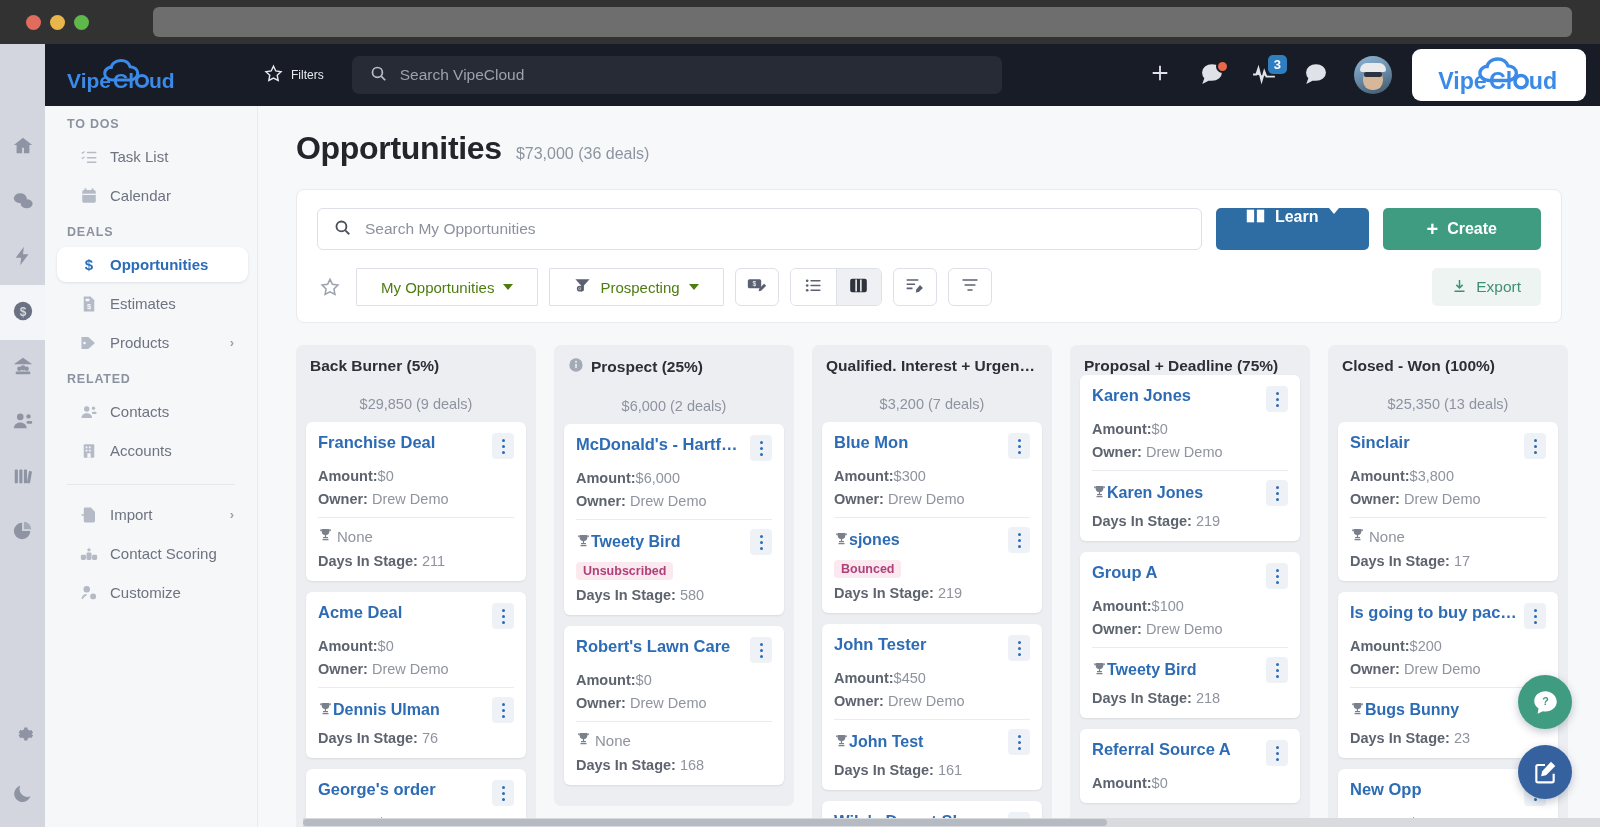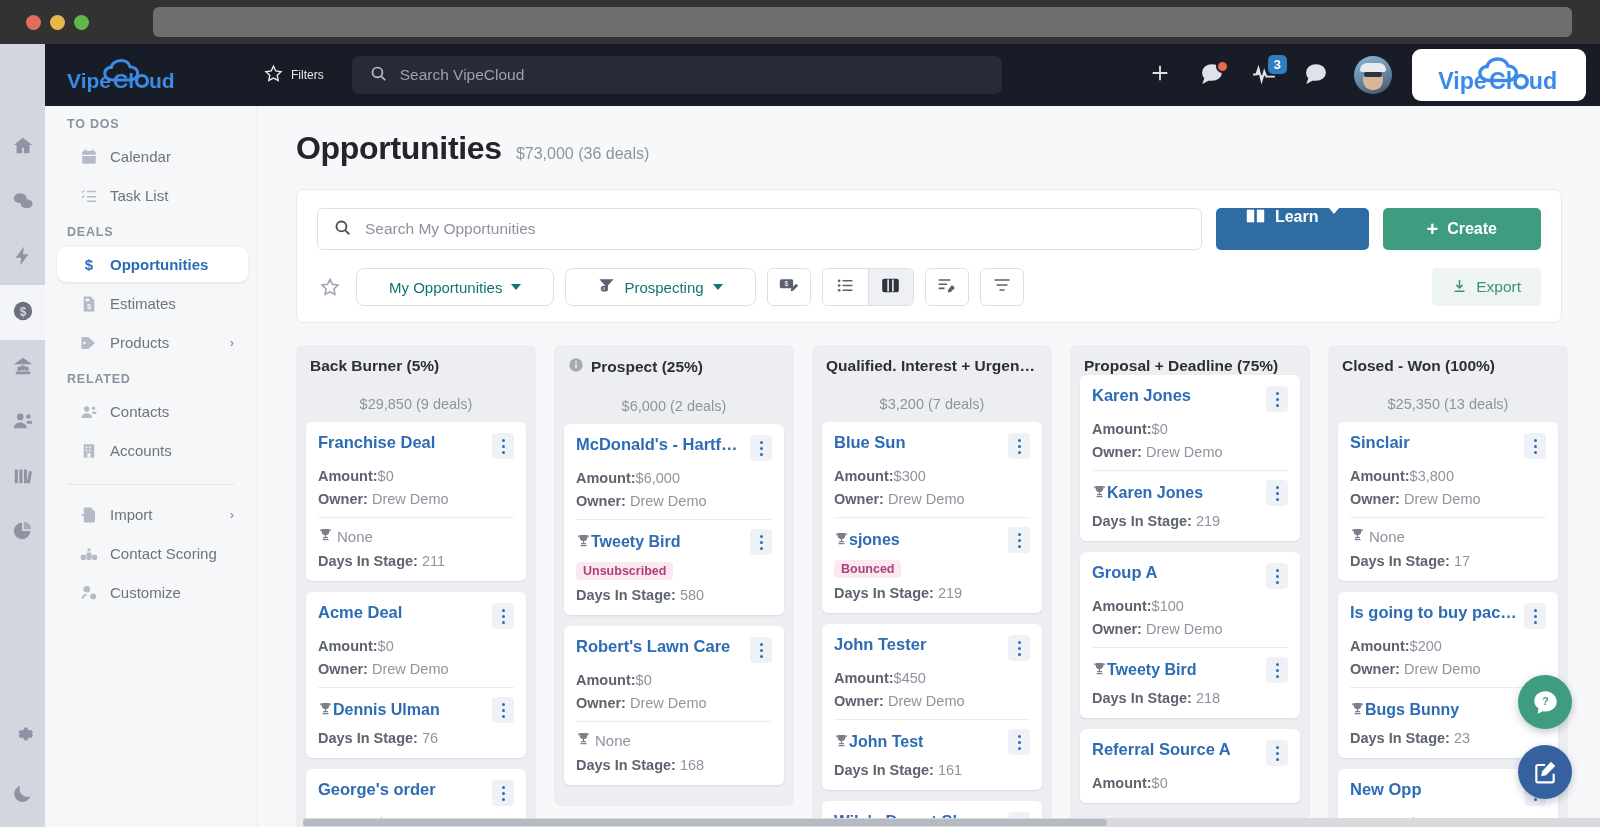--- a/index.html
+++ b/index.html
@@ -126,23 +126,23 @@
     padding: 0 44px; font-size: 16px; font-weight: 600; display: flex; align-items: center;
     gap: 9px; cursor: pointer; font-family: "Liberation Sans", sans-serif;
   }
   .caret { width:0; height:0; border-left:5px solid transparent; border-right:5px solid transparent;
            border-top:6px solid currentColor; display:inline-block; }
 
   .panel-row2 { display: flex; align-items: center; gap: 11px; margin-top: 18px; }
   .star-btn { width: 26px; height: 26px; display: flex; align-items: center; justify-content: center;
               cursor: pointer; margin-right: 2px; }
   .pill {
-    height: 38px; border: 1px solid #dde0e6; border-radius: 8px; background: #fff;
-    display: flex; align-items: center; gap: 9px; padding: 0 32px; font-size: 15px;
-    color: #0f766e; cursor: pointer; white-space: nowrap;
+    height: 38px; border: 1px solid #dde0e6; border-radius: 1px; background: #fff;
+    display: flex; align-items: center; gap: 9px; padding: 0 24px; font-size: 15px;
+    color: #4d7c0f; cursor: pointer; white-space: nowrap;
   }
   .iconbtn {
     height: 38px; min-width: 44px; border: 1px solid #dde0e6; border-radius: 6px; background: #fff;
     display: flex; align-items: center; justify-content: center; cursor: pointer;
   }
   .seg { display: flex; border: 1px solid #dde0e6; border-radius: 6px; overflow: hidden; height: 38px; }
   .seg > div { width: 45px; display: flex; align-items: center; justify-content: center; cursor: pointer;
                background: #fff; }
   .seg > div + div { border-left: 1px solid #dde0e6; }
   .seg > div.on { background: #eef0f3; }
@@ -274,38 +274,38 @@
     </div>
   </div>
 
   <div class="sidebar">
     <div class="crm-title">CRM</div>
 
     <div class="sb-group">TO DOS</div>
     <div class="sb-item">
       <span class="ic">
           <svg viewBox="0 0 24 24">
+            <path d="M2 6.5 3.6 8 6.6 5l-1-1-2 2-.9-.9zM2 13.5 3.6 15l3-3-1-1-2 2-.9-.9z"></path>
+            <rect x="9" y="5" width="13" height="2" rx="1"></rect>
+            <rect x="9" y="12" width="13" height="2" rx="1"></rect>
+            <rect x="9" y="18" width="13" height="2" rx="1"></rect>
+          </svg>
+        </span>
+      <span>Task List</span>
+    </div>
+    <div class="sb-item">
+      <span class="ic">
+          <svg viewBox="0 0 24 24">
             <rect x="3" y="4" width="18" height="17" rx="2.5"></rect>
             <rect x="6" y="1.5" width="2.6" height="4.5" rx="1.2"></rect>
             <rect x="15.4" y="1.5" width="2.6" height="4.5" rx="1.2"></rect>
             <rect x="3" y="9" width="18" height="1.6" fill="#f6f7f9"></rect>
           </svg>
         </span>
       <span>Calendar</span>
-    </div>
-    <div class="sb-item">
-      <span class="ic">
-          <svg viewBox="0 0 24 24">
-            <path d="M2 6.5 3.6 8 6.6 5l-1-1-2 2-.9-.9zM2 13.5 3.6 15l3-3-1-1-2 2-.9-.9z"></path>
-            <rect x="9" y="5" width="13" height="2" rx="1"></rect>
-            <rect x="9" y="12" width="13" height="2" rx="1"></rect>
-            <rect x="9" y="18" width="13" height="2" rx="1"></rect>
-          </svg>
-        </span>
-      <span>Task List</span>
     </div>
 
     <div class="sb-group">DEALS</div>
     <div class="sb-item active">
       <span class="ic">
           <svg viewBox="0 0 24 24">
             <text x="12" y="19" font-size="20" font-weight="700" text-anchor="middle" font-family="Liberation Sans">$</text>
           </svg>
         </span>
       <span>Opportunities</span>
@@ -616,21 +616,21 @@
             <div class="days"><b>Days In Stage:</b> <span>168</span></div>
           </div>
         </div>
         <div class="col">
           <div class="col-head">
             <div class="col-title">Qualified. Interest + Urgency (...</div>
           </div>
           <div class="col-sub">$3,200 (7 deals)</div>
           <div class="card">
             <div class="card-top">
-              <div class="card-title">Blue Sun</div>
+              <div class="card-title">Blue Mon</div>
               <div class="kebab">
                 <i></i>
                 <i></i>
                 <i></i>
               </div>
             </div>
             <div class="card-line amt"><b>Amount:</b><span>$300</span></div>
             <div class="card-line"><b>Owner:</b> <span>Drew Demo</span></div>
             <div class="card-hr"></div>
             <div class="contact-row">

